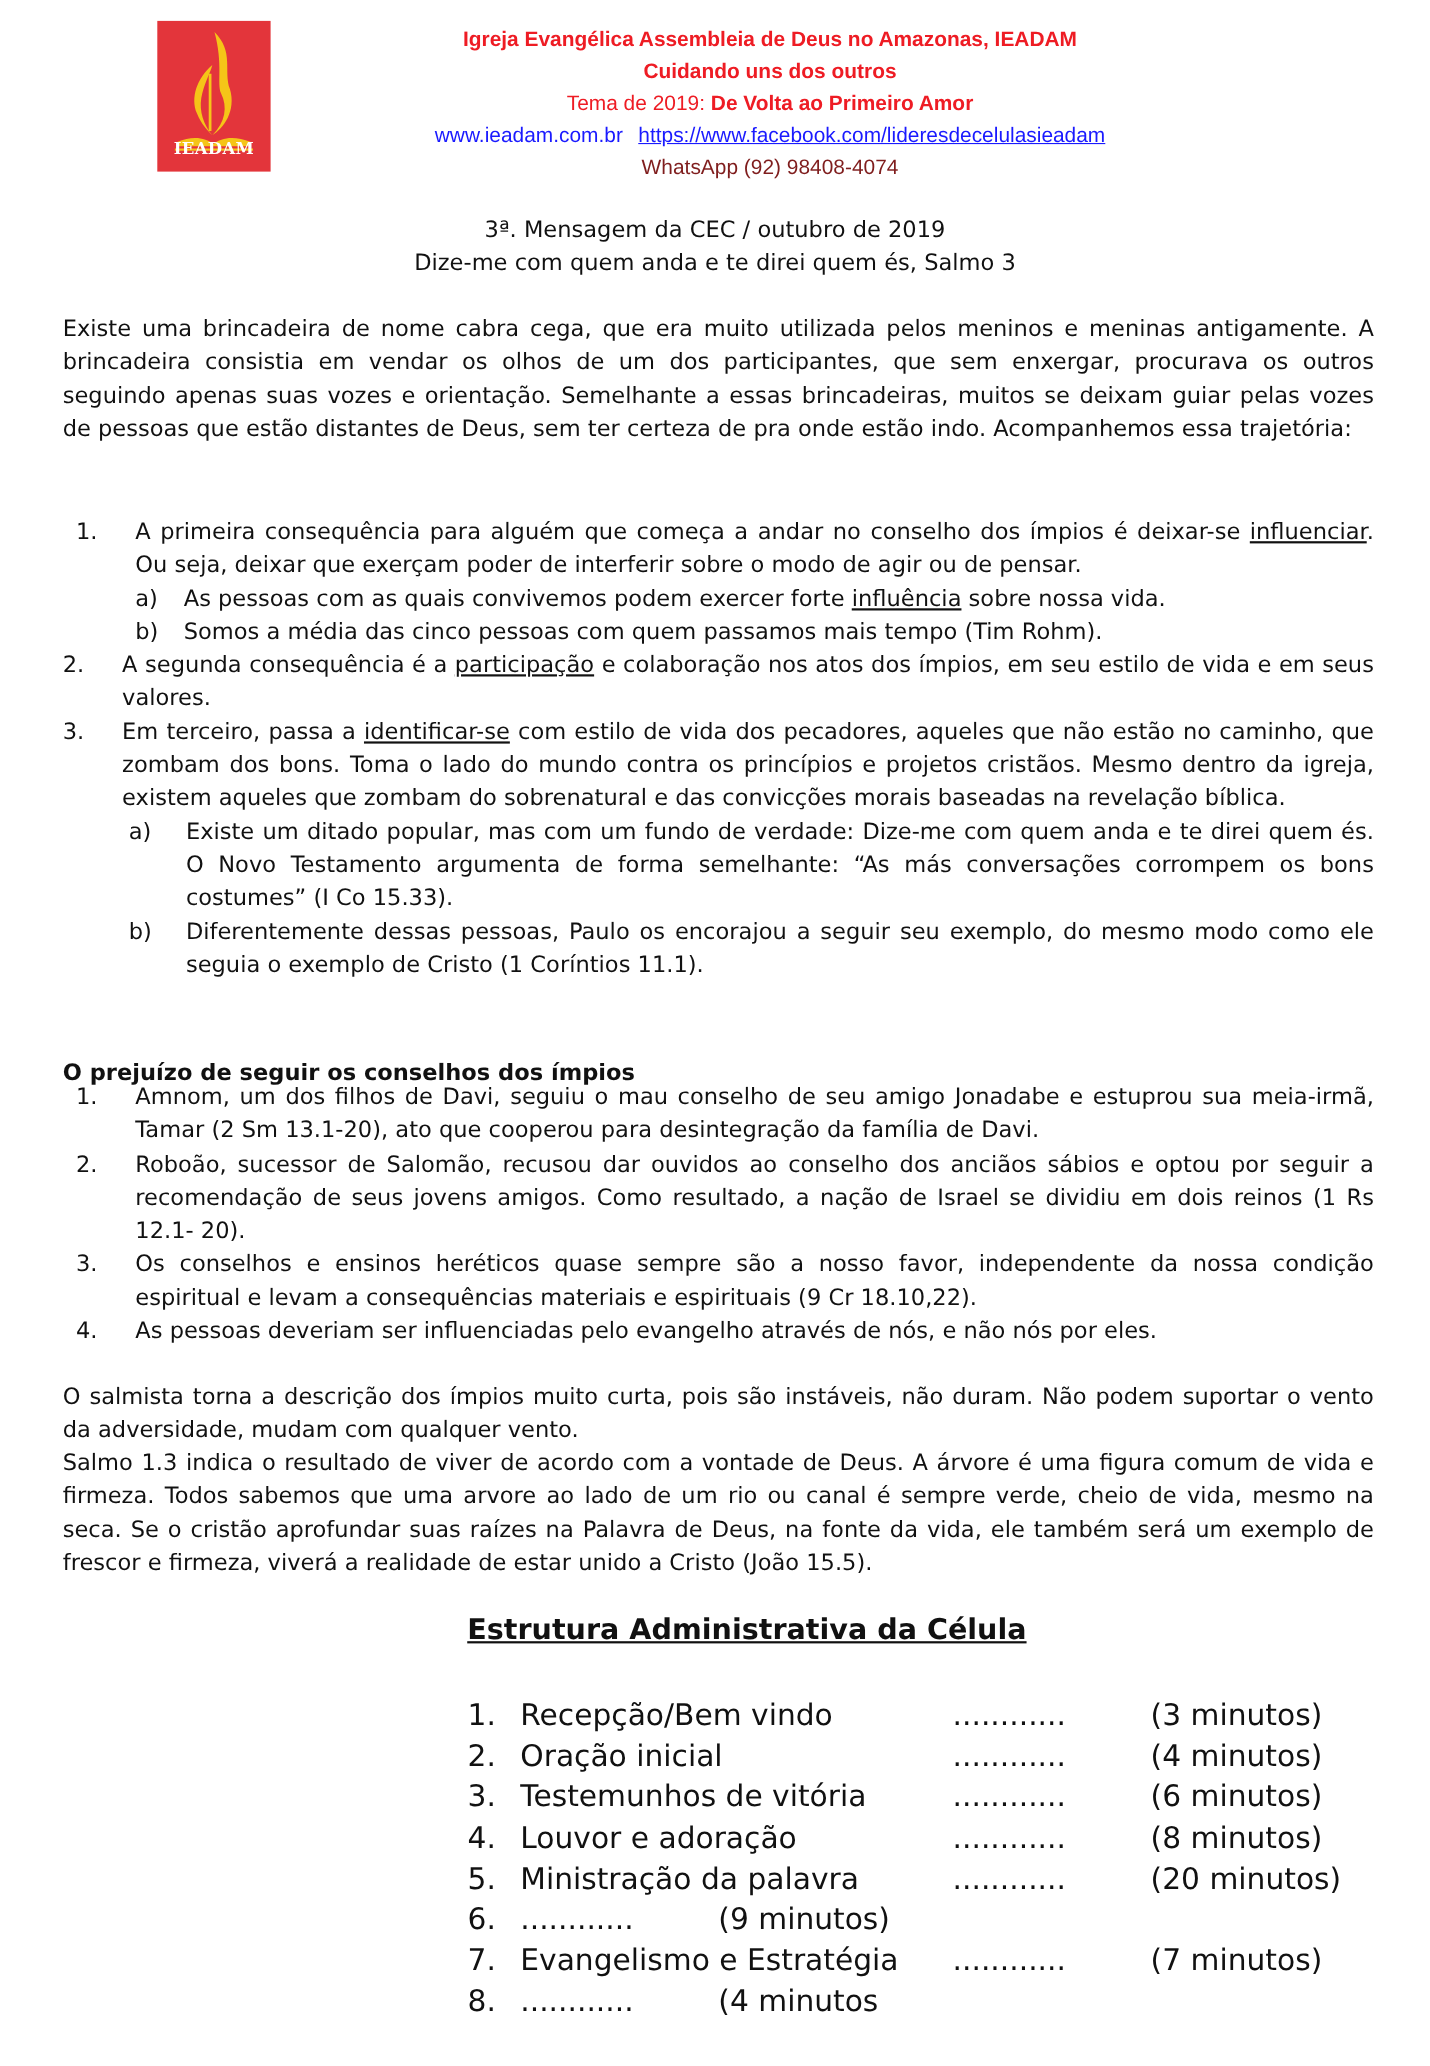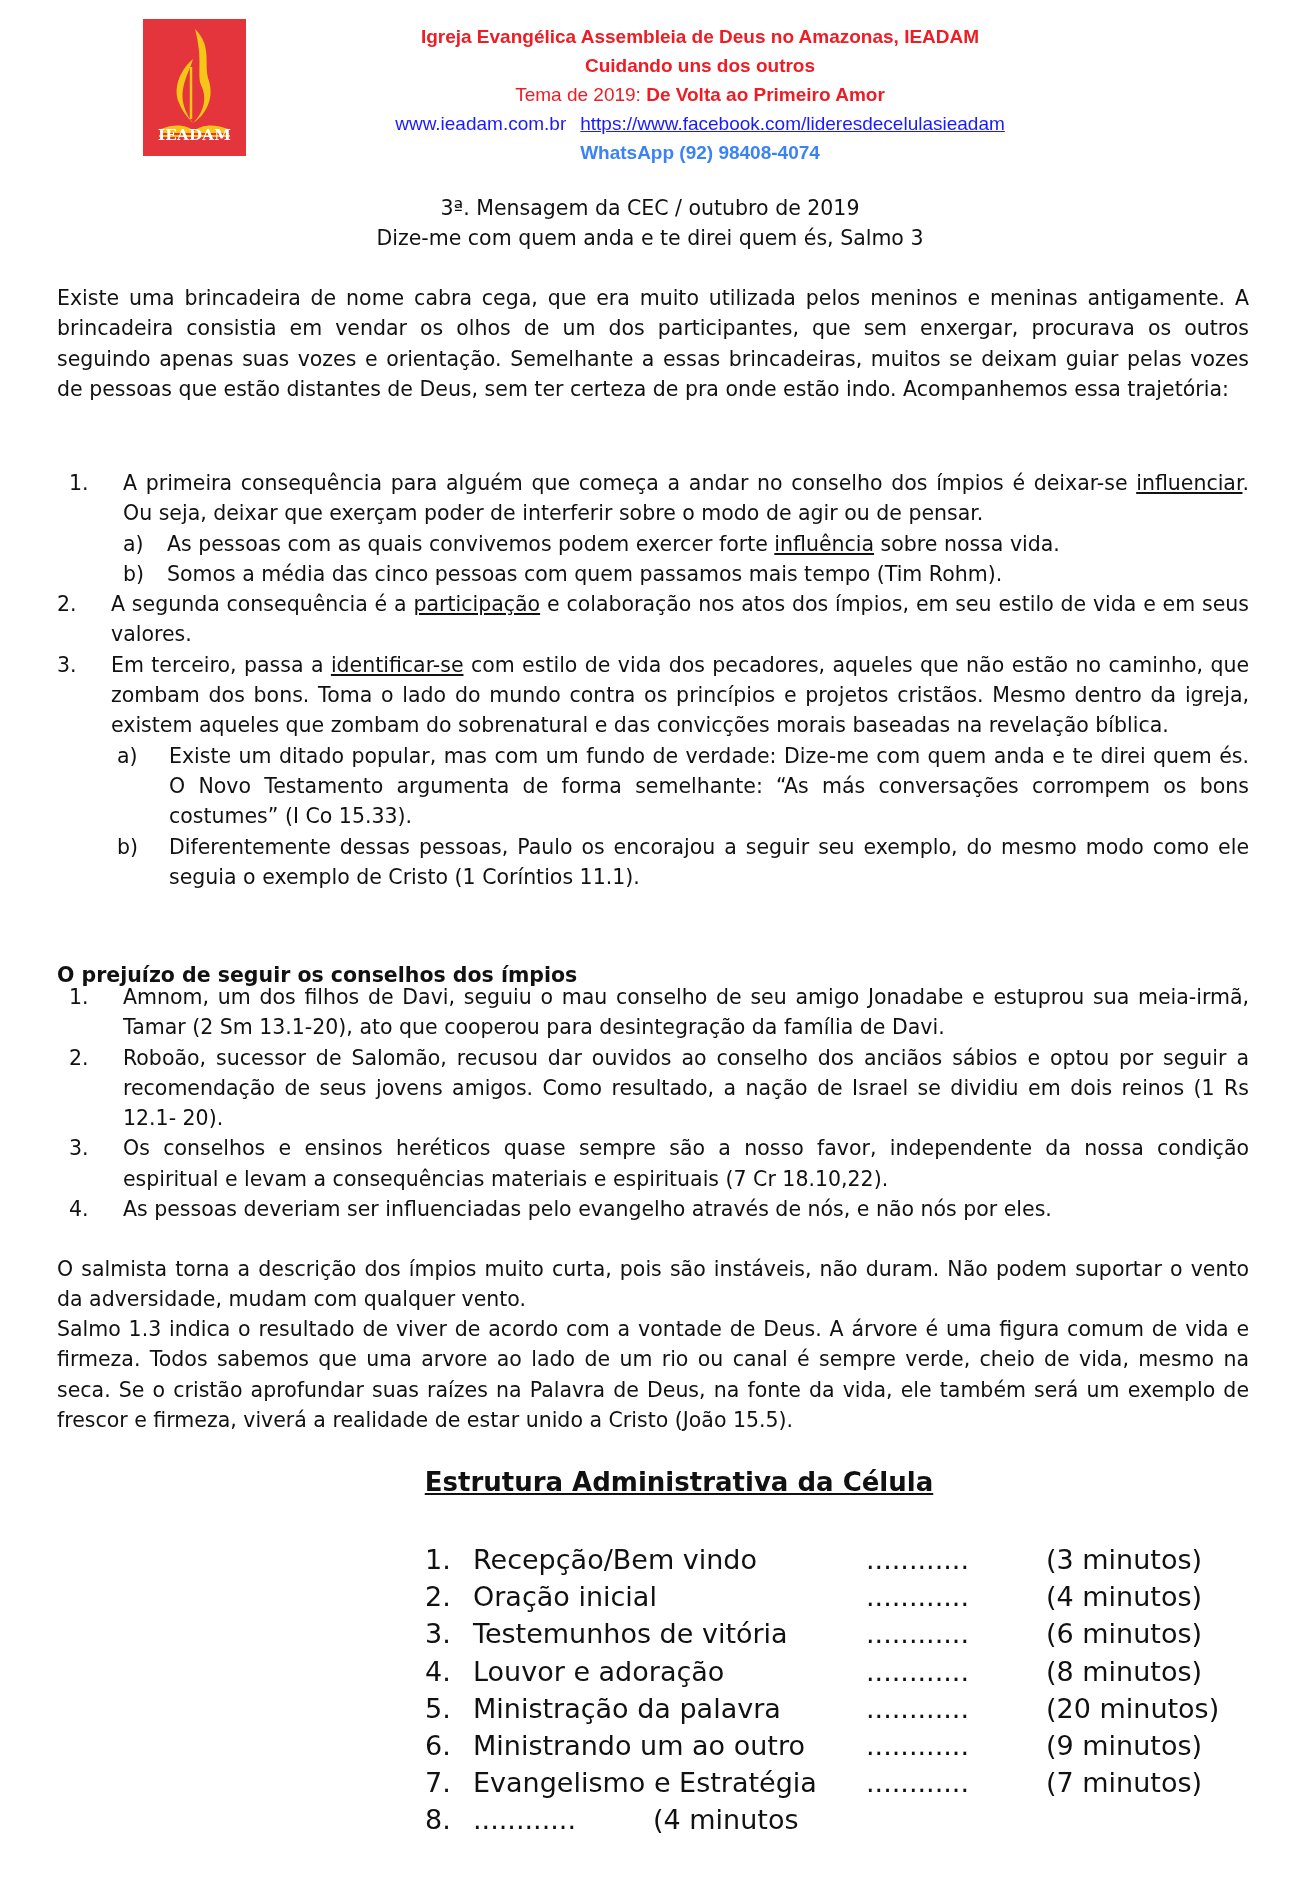--- a/index.html
+++ b/index.html
@@ -11,21 +11,21 @@
   .logo { left: 143px; top: 19px; width: 103px; height: 137px; background: #e3353b; }
   .logo svg { position: absolute; left: 0; top: 0; }
   .logo-text { position: absolute; left: 0; right: 0; bottom: 12px; text-align: center;
                font-family: "DejaVu Serif", serif; font-weight: bold; font-size: 15px; color: #fff;
                letter-spacing: 0.3px; }
   .hdr { left: 250px; width: 900px; text-align: center; font-family: "Liberation Sans", sans-serif;
          font-size: 19px; line-height: 29px; }
   .hdr-red-b { color: #ee1c24; font-weight: bold; }
   .hdr-red { color: #ee1c24; }
   .hdr-link { color: #1a1aff; }
-  .hdr-green { color: #3b82f6; font-weight: bold; }
+  .hdr-green { color: #7f1d1d; font-weight: normal; }
 
   
   .txt { font-family: "DejaVu Sans", sans-serif; font-size: 20.5px; line-height: 30.3px; color: #111; }
   .title { left: 0; width: 1300px; text-align: center; }
   .para { left: 57px; width: 1192px; text-align: justify; }
   .li { display: flex; }
   .li .num { flex: 0 0 auto; }
   .li .body { flex: 1 1 auto; text-align: justify; }
   .u { text-decoration: underline; }
   .bold { font-weight: bold; }
@@ -110,21 +110,21 @@
   <div class="li">
     <span class="num" style="width:54px;padding-left:12px;">1.</span>
     <span class="body">Amnom, um dos filhos de Davi, seguiu o mau conselho de seu amigo Jonadabe e estuprou sua meia-irmã, Tamar (2 Sm 13.1-20), ato que cooperou para desintegração da família de Davi.</span>
   </div>
   <div class="li">
     <span class="num" style="width:54px;padding-left:12px;">2.</span>
     <span class="body">Roboão, sucessor de Salomão, recusou dar ouvidos ao conselho dos anciãos sábios e optou por seguir a recomendação de seus jovens amigos. Como resultado, a nação de Israel se dividiu em dois reinos (1 Rs 12.1- 20).</span>
   </div>
   <div class="li">
     <span class="num" style="width:54px;padding-left:12px;">3.</span>
-    <span class="body">Os conselhos e ensinos heréticos quase sempre são a nosso favor, independente da nossa condição espiritual e levam a consequências materiais e espirituais (7 Cr 18.10,22).</span>
+    <span class="body">Os conselhos e ensinos heréticos quase sempre são a nosso favor, independente da nossa condição espiritual e levam a consequências materiais e espirituais (9 Cr 18.10,22).</span>
   </div>
   <div class="li">
     <span class="num" style="width:54px;padding-left:12px;">4.</span>
     <span class="body">As pessoas deveriam ser influenciadas pelo evangelho através de nós, e não nós por eles.</span>
   </div>
 </div>
 
 <div class="abs txt para" style="top:1254px;">O salmista torna a descrição dos ímpios muito curta, pois são instáveis, não duram. Não podem suportar o vento da adversidade, mudam com qualquer vento.</div>
 <div class="abs txt para" style="top:1314px;">Salmo 1.3 indica o resultado de viver de acordo com a vontade de Deus. A árvore é uma figura comum de vida e firmeza. Todos sabemos que uma arvore ao lado de um rio ou canal é sempre verde, cheio de vida, mesmo na seca. Se o cristão aprofundar suas raízes na Palavra de Deus, na fonte da vida, ele também será um exemplo de frescor e firmeza, viverá a realidade de estar unido a Cristo (João 15.5).</div>
 
@@ -158,21 +158,20 @@
     <span>(8 minutos)</span>
   </div>
   <div class="sched-row">
     <span class="sched-num">5.</span>
     <span class="sched-label">Ministração da palavra</span>
     <span class="sched-dots">............</span>
     <span>(20 minutos)</span>
   </div>
   <div class="sched-row">
     <span class="sched-num">6.</span>
-    <span class="sched-label">Ministrando um ao outro</span>
     <span class="sched-dots">............</span>
     <span>(9 minutos)</span>
   </div>
   <div class="sched-row">
     <span class="sched-num">7.</span>
     <span class="sched-label">Evangelismo e Estratégia</span>
     <span class="sched-dots">............</span>
     <span>(7 minutos)</span>
   </div>
   <div class="sched-row">

